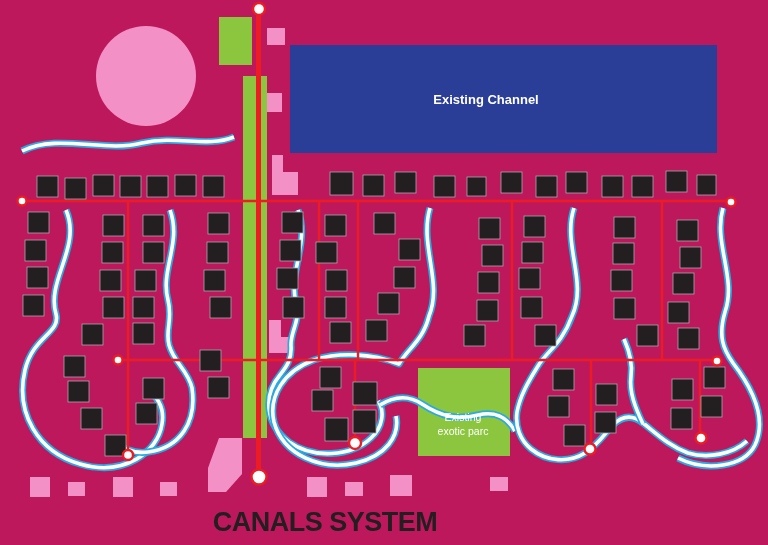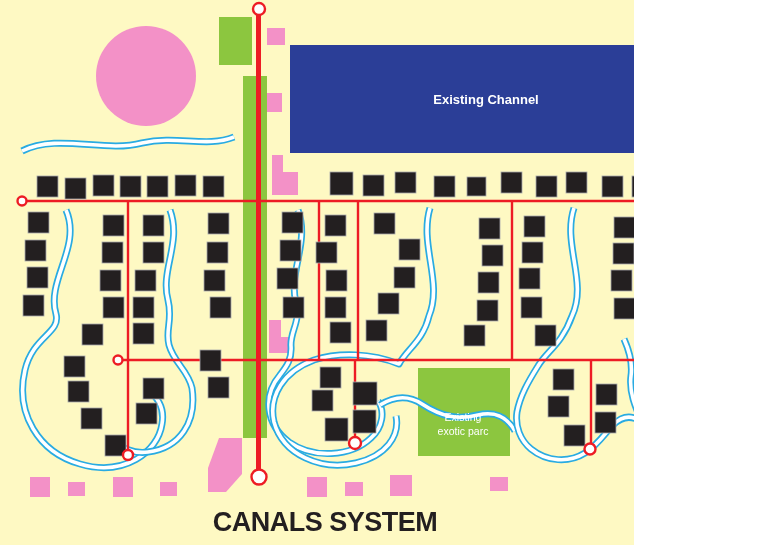--- a/index.html
+++ b/index.html
@@ -1,16 +1,16 @@
 <!DOCTYPE html>
 <html><head>
 <meta charset="utf-8">
 <style>
   html,body{margin:0;padding:0;background:#ffffff;}
-  .stage{position:relative;width:634px;height:545px;background:#fef9c3;overflow:hidden;
+  .stage{position:relative;width:768px;height:545px;background:#be185d;overflow:hidden;
          font-family:"Liberation Sans",sans-serif;}
   svg{position:absolute;left:0;top:0;}
   .channel-label{font-family:"Liberation Sans",sans-serif;font-size:13px;font-weight:bold;}
   .parc-label{font-family:"Liberation Sans",sans-serif;font-size:10.5px;}
   .map-title{font-family:"Liberation Sans",sans-serif;font-size:27px;font-weight:bold;letter-spacing:-0.5px;}
 </style>
 </head>
 <body>
 
 <div class="stage">

